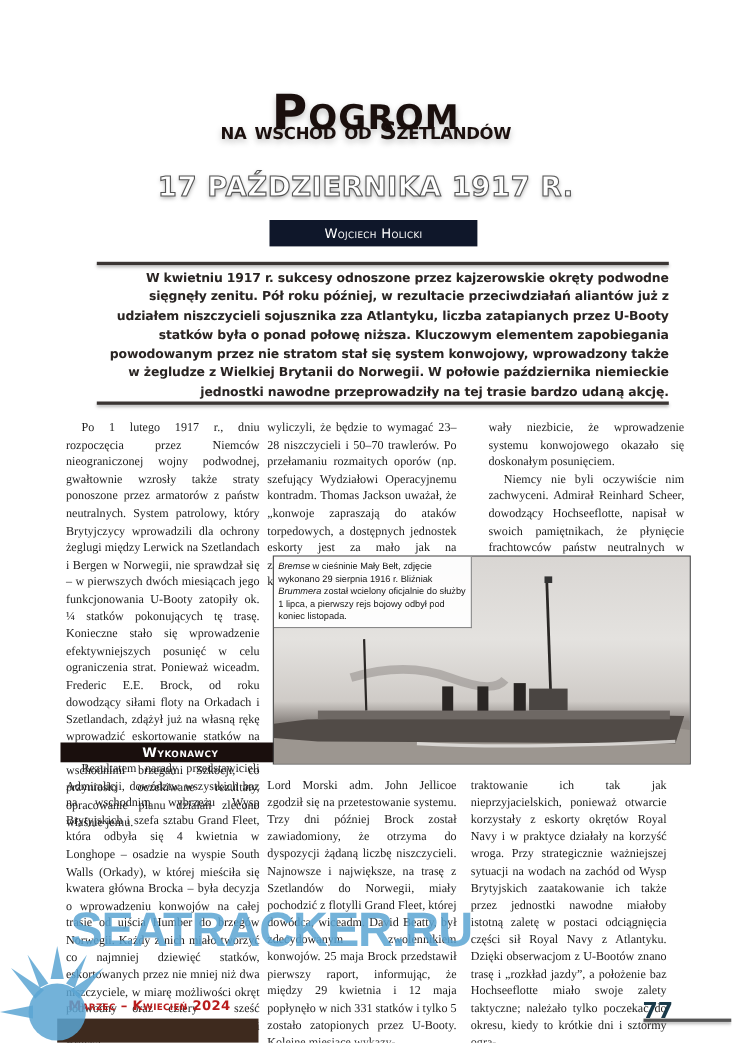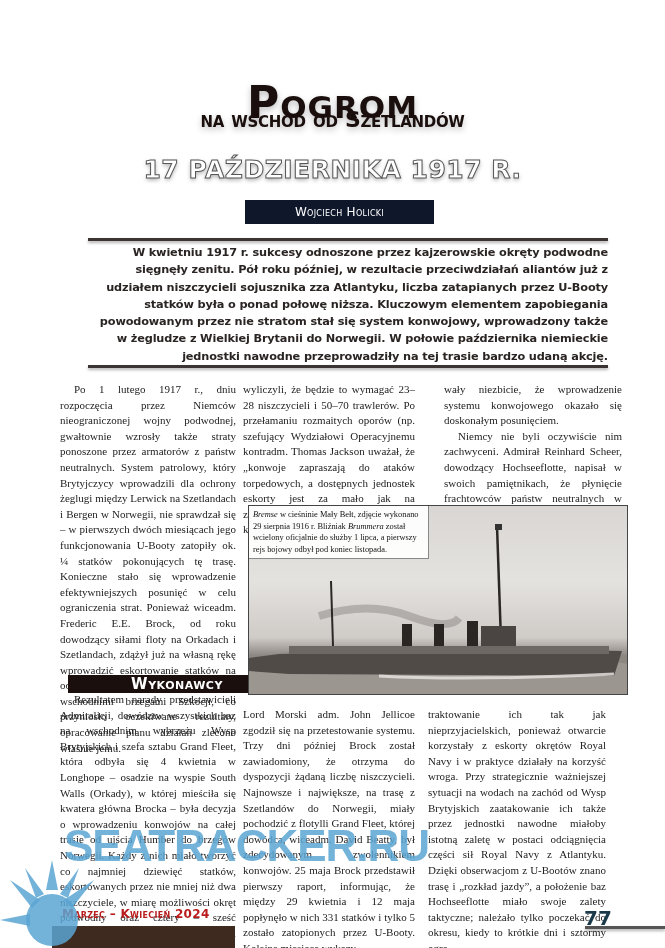--- a/index.html
+++ b/index.html
@@ -52,34 +52,34 @@
   .col1 { left: 60px; top: 382px; width: 176px; }
   .col1b { left: 60px; top: 692px; width: 176px; }
   .col2 { left: 243px; top: 382px; width: 172px; }
   .col2b { left: 243px; top: 707px; width: 172px; }
   .col3 { left: 444px; top: 382px; width: 178px; }
   .col3b { left: 428px; top: 707px; width: 178px; }
 
   .section-bar {
     position: absolute; left: 55px; top: 675px; width: 218px; height: 18px;
     background: #1a0f0d; color: #fff; text-align: center;
-    font-family: "DejaVu Sans", sans-serif; font-weight: bold; font-size: 15px;
-    line-height: 18px; font-variant: small-caps; letter-spacing: 0.5px; margin-left: 13px;
+    font-family: "DejaVu Sans", sans-serif; font-weight: bold; font-size: 12px;
+    line-height: 18px; font-variant: small-caps; letter-spacing: 0.5px;
   }
 
   .photo {
     position: absolute; left: 248px; top: 505px; width: 380px; height: 190px;
     border: 1px solid #444; overflow: hidden;
     background: linear-gradient(180deg, #d9d6d3 0%, #e4e2df 40%, #cfcbc7 70%, #8a8480 80%, #aaa49f 100%);
   }
   .photo svg { position: absolute; left: 0; top: 0; }
   .caption {
     position: absolute; left: 0; top: 0; width: 180px; padding: 3px 4px;
     background: rgba(255,255,255,0.92); border-right: 1px solid #888; border-bottom: 1px solid #888;
-    font-family: Liberation Serif, serif; font-size: 8.4px; line-height: 11.6px;
+    font-family: Liberation Sans, sans-serif; font-size: 8.4px; line-height: 11.6px;
     color: #111; text-align: left;
   }
   .caption i { font-style: italic; }
 
   .footer-issue {
     position: absolute; left: 62px; top: 907px;
     font-family: "DejaVu Sans", sans-serif; font-weight: bold; font-size: 12px;
     color: #b91c1c; font-variant: small-caps; letter-spacing: 0.3px; z-index: 3;
   }
   .footer-block {

